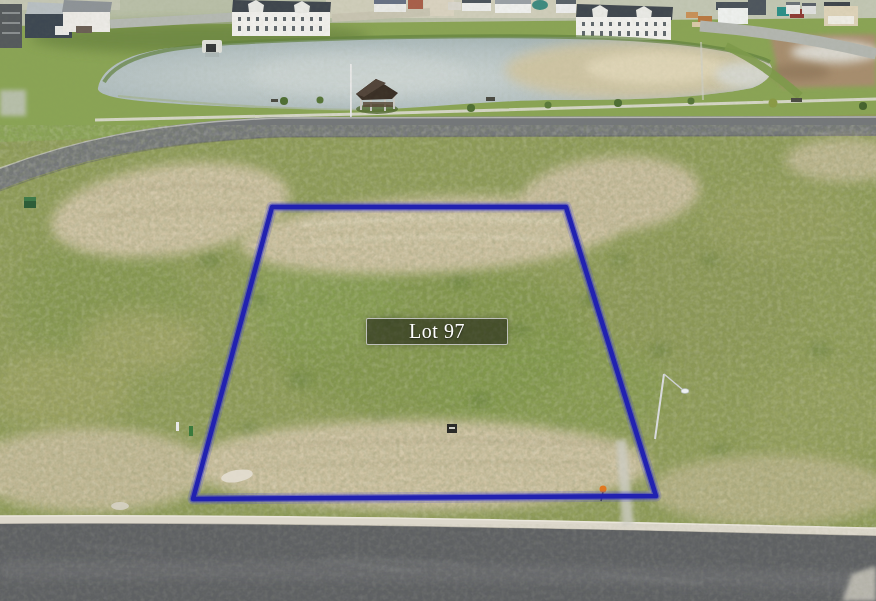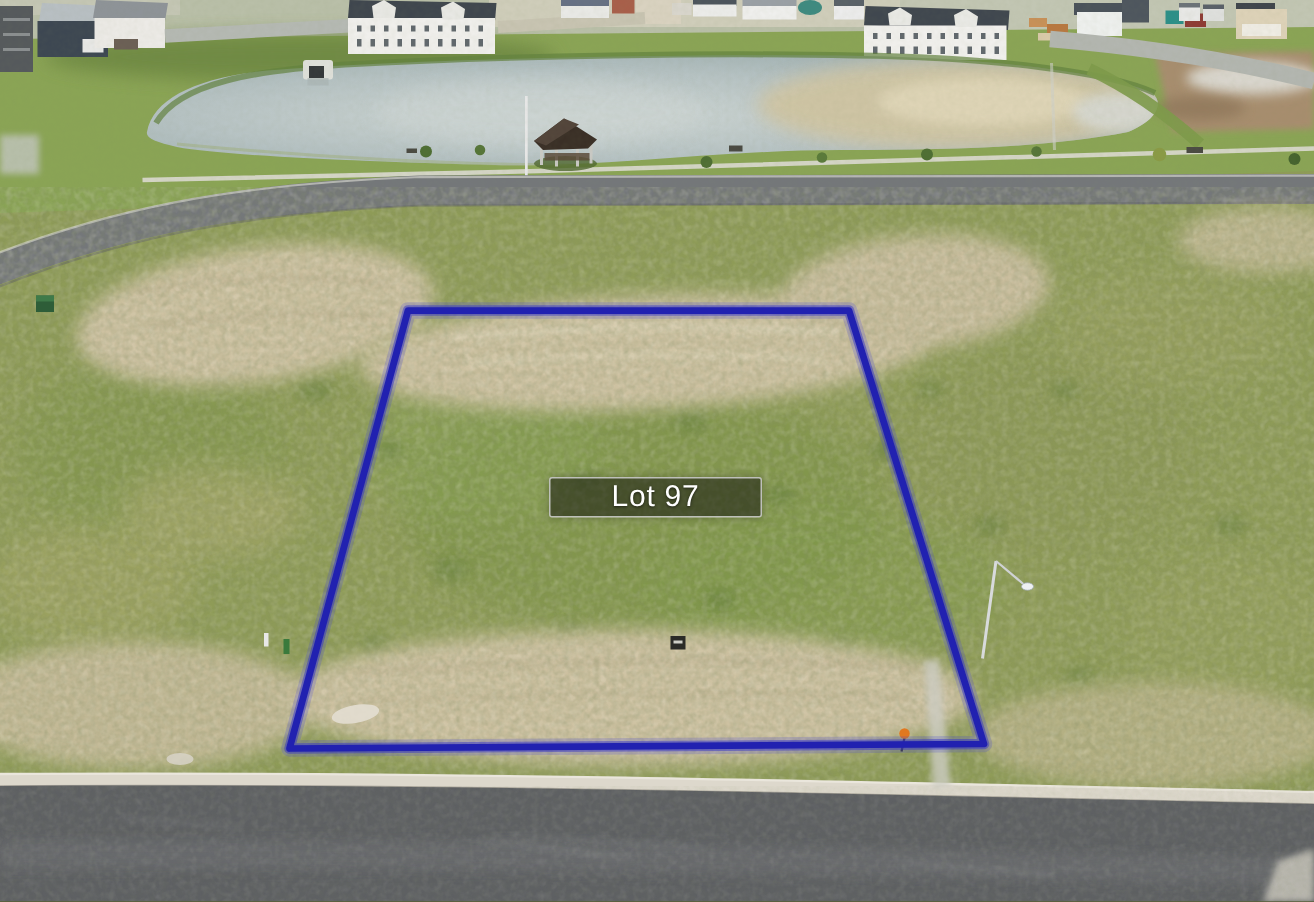--- a/index.html
+++ b/index.html
@@ -1,18 +1,18 @@
 <!DOCTYPE html>
 <html><head>
 <meta charset="utf-8">
 <style>
   html,body{margin:0;padding:0;background:#222;}
   .stage{
     position:relative;width:876px;height:601px;overflow:hidden;
-    background:#8e9b57;font-family:Liberation Sans, sans-serif;
+    background:#8e9b57;font-family:Liberation Serif, serif;
   }
   .stage svg{position:absolute;left:0;top:0;display:block;}
   .lot-label{
     position:absolute;left:366px;top:318px;width:142px;height:27px;
     display:flex;align-items:center;justify-content:center;
     background:rgba(30,34,20,0.60);
     border:1.5px solid rgba(212,212,212,0.85);
     border-radius:2px;
     color:#ffffff;font-size:20px;letter-spacing:0.5px;
     text-shadow:0 1px 2px rgba(0,0,0,0.65);

